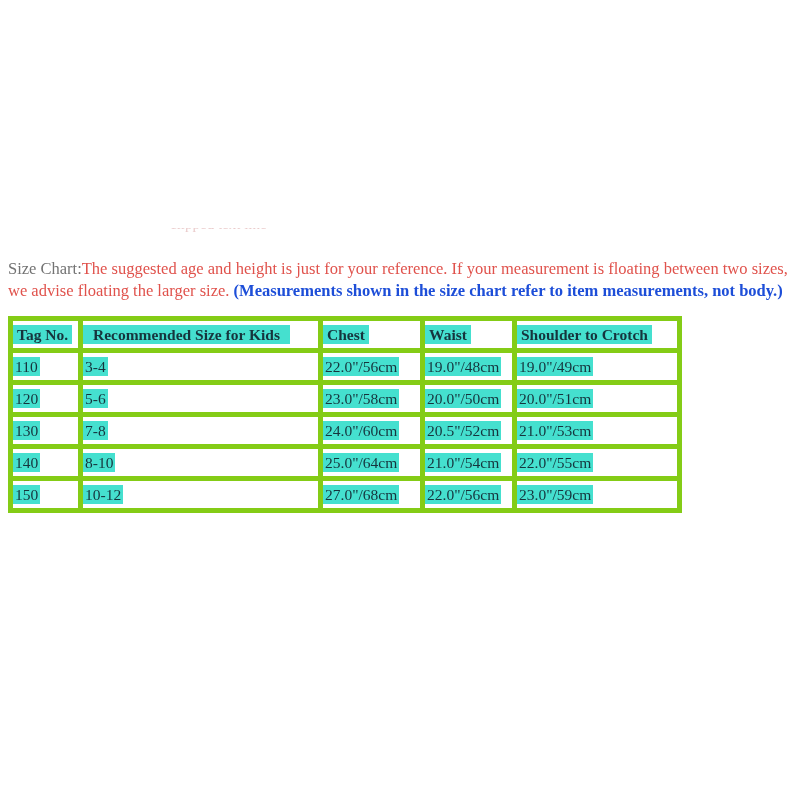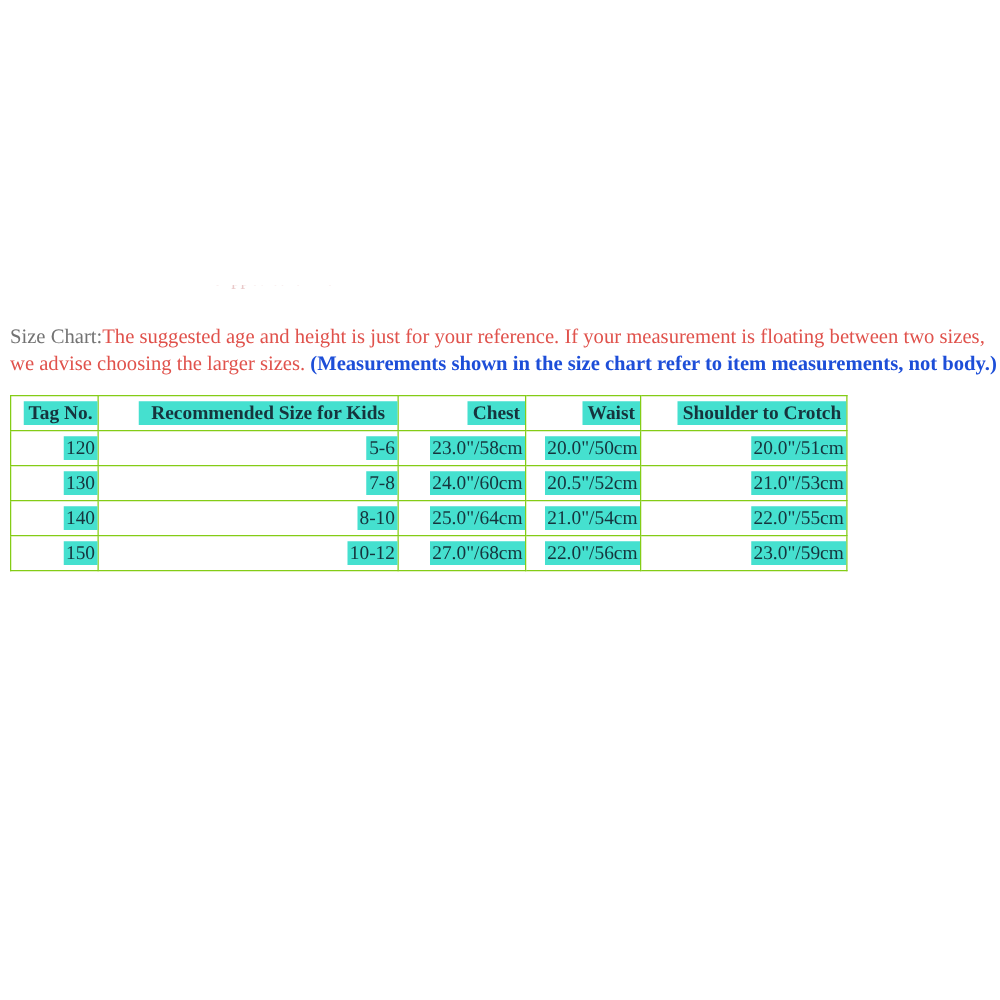--- a/index.html
+++ b/index.html
@@ -69,25 +69,25 @@
     position: absolute;
     left: 8px;
     top: 316px;
     width: 669px;
     border-collapse: collapse;
     table-layout: fixed;
     background: #ffffff;
   }
   .size-table th,
   .size-table td {
-    border: 1px solid #84cc16;
+    border: 5px solid #84cc16;
     padding: 0;
     height: 27px;
     vertical-align: middle;
-    text-align: right;
+    text-align: left;
     font-size: 15.5px;
     color: #1a2e35;
   }
   .size-table th {
     font-weight: bold;
   }
   .size-table tbody td {
     font-weight: normal;
   }
 
@@ -116,41 +116,48 @@
 </head>
 <body>
 
 <div id="page">
 
   <div class="ghost-line">
     <span>clipped text line</span>
   </div>
 
   <div class="desc">
-    <span class="lead">Size Chart:</span><span class="red">The suggested age and height is just for your reference. If your measurement is floating between two sizes, we advise choosing the larger sizes. </span><span class="redbold">(Measurements shown in the size chart refer to item measurements, not body.)</span>
+    <span class="lead">Size Chart:</span><span class="red">The suggested age and height is just for your reference. If your measurement is floating between two sizes, we advise floating the larger size. </span><span class="redbold">(Measurements shown in the size chart refer to item measurements, not body.)</span>
   </div>
 
   <table class="size-table">
     <colgroup>
       <col class="col-tag">
       <col class="col-rec">
       <col class="col-chest">
       <col class="col-waist">
       <col class="col-shoul">
     </colgroup>
     <thead>
       <tr>
         <th class="col-tag"><span class="hl">Tag No.</span></th>
         <th class="col-rec"><span class="hl">Recommended Size for Kids</span></th>
         <th class="col-chest"><span class="hl">Chest</span></th>
         <th class="col-waist"><span class="hl">Waist</span></th>
         <th class="col-shoul"><span class="hl">Shoulder to Crotch</span></th>
       </tr>
     </thead>
     <tbody>
+      <tr>
+        <td><span class="hl">110</span></td>
+        <td><span class="hl">3-4</span></td>
+        <td><span class="hl">22.0"/56cm</span></td>
+        <td><span class="hl">19.0"/48cm</span></td>
+        <td><span class="hl">19.0"/49cm</span></td>
+      </tr>
       <tr>
         <td><span class="hl">120</span></td>
         <td><span class="hl">5-6</span></td>
         <td><span class="hl">23.0"/58cm</span></td>
         <td><span class="hl">20.0"/50cm</span></td>
         <td><span class="hl">20.0"/51cm</span></td>
       </tr>
       <tr>
         <td><span class="hl">130</span></td>
         <td><span class="hl">7-8</span></td>

